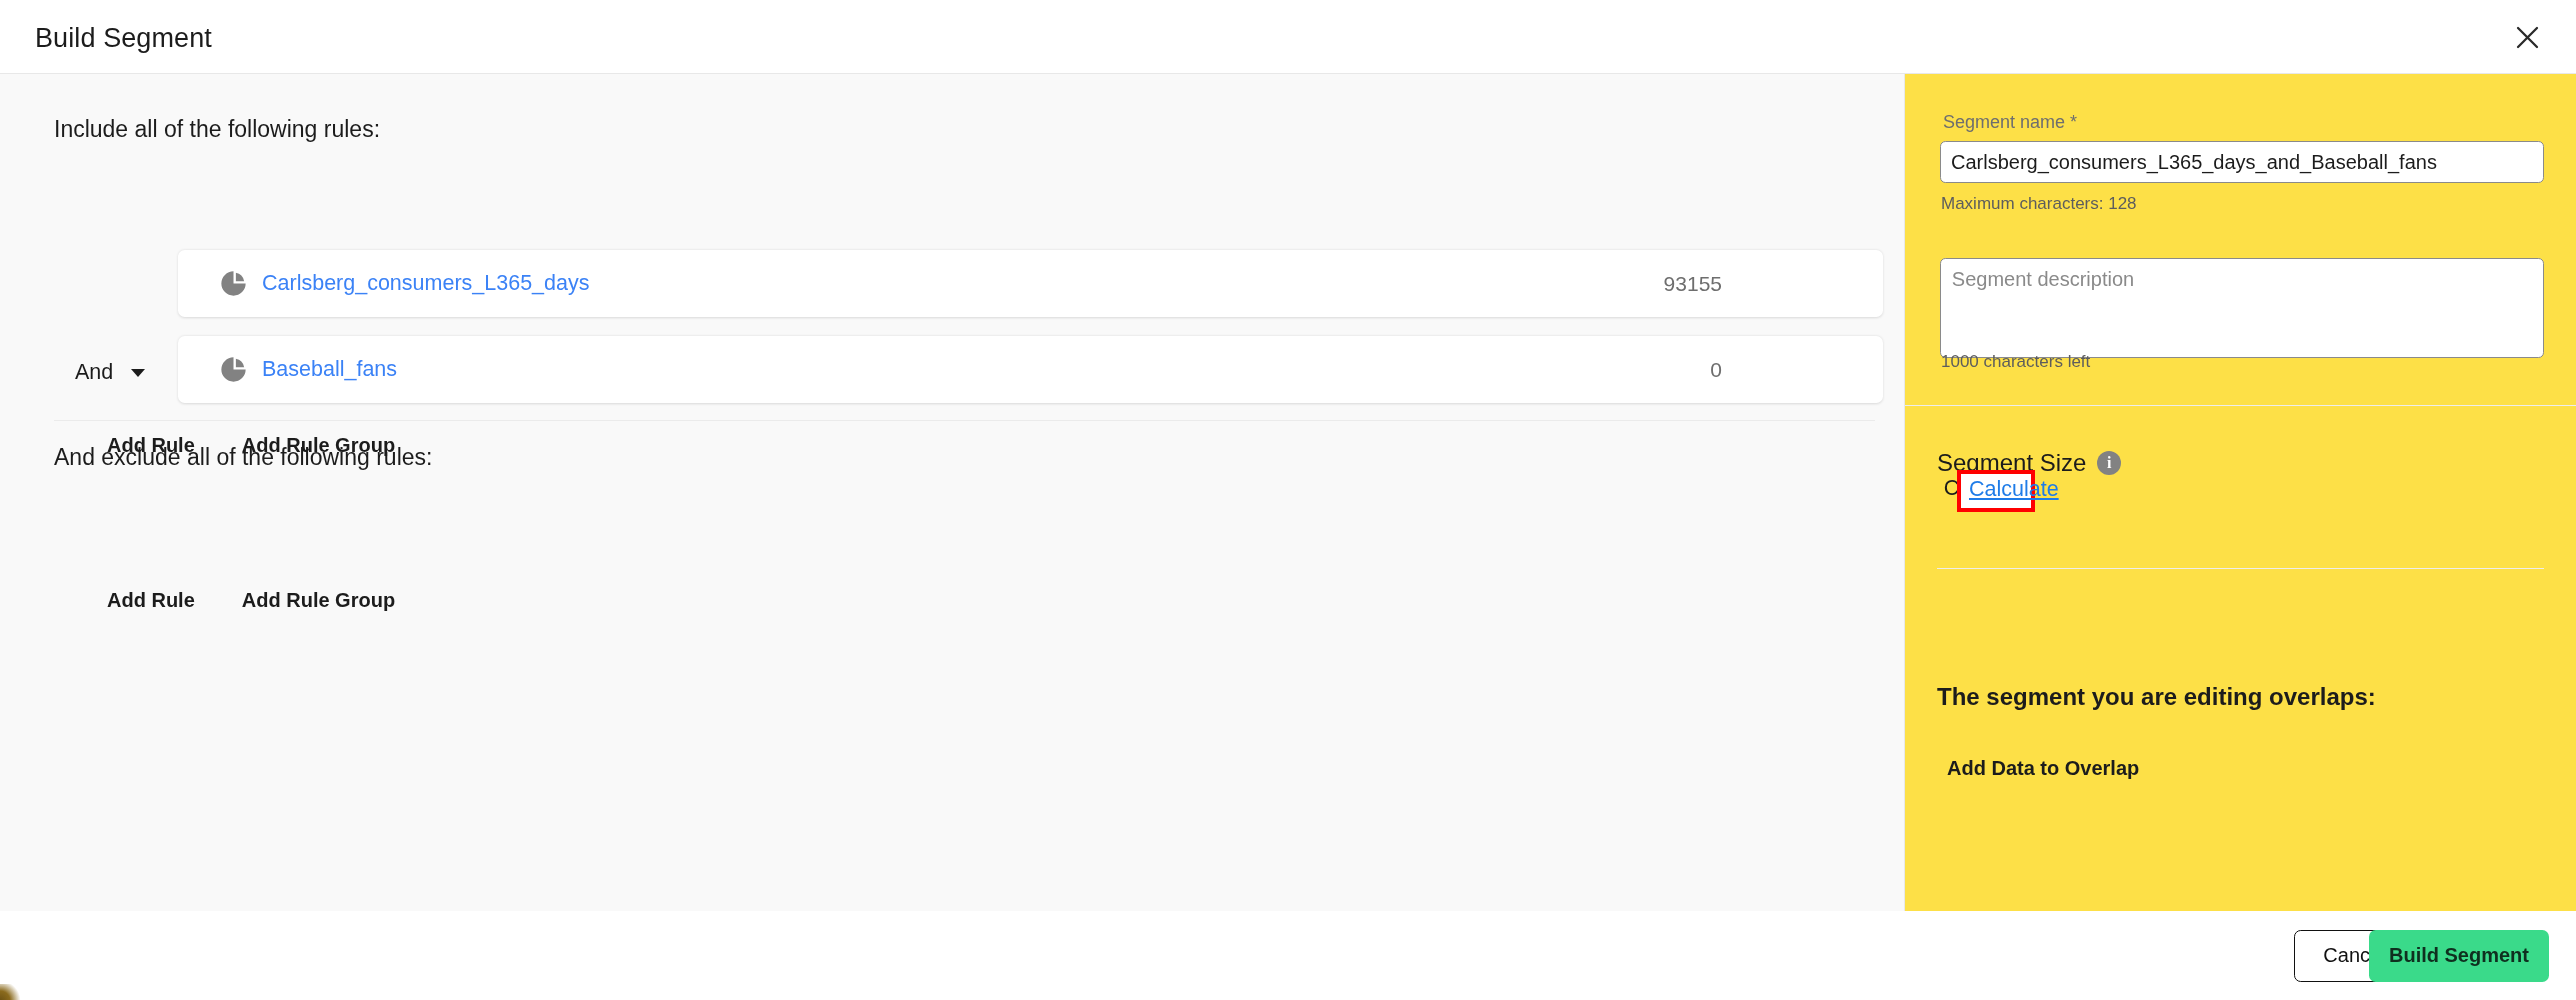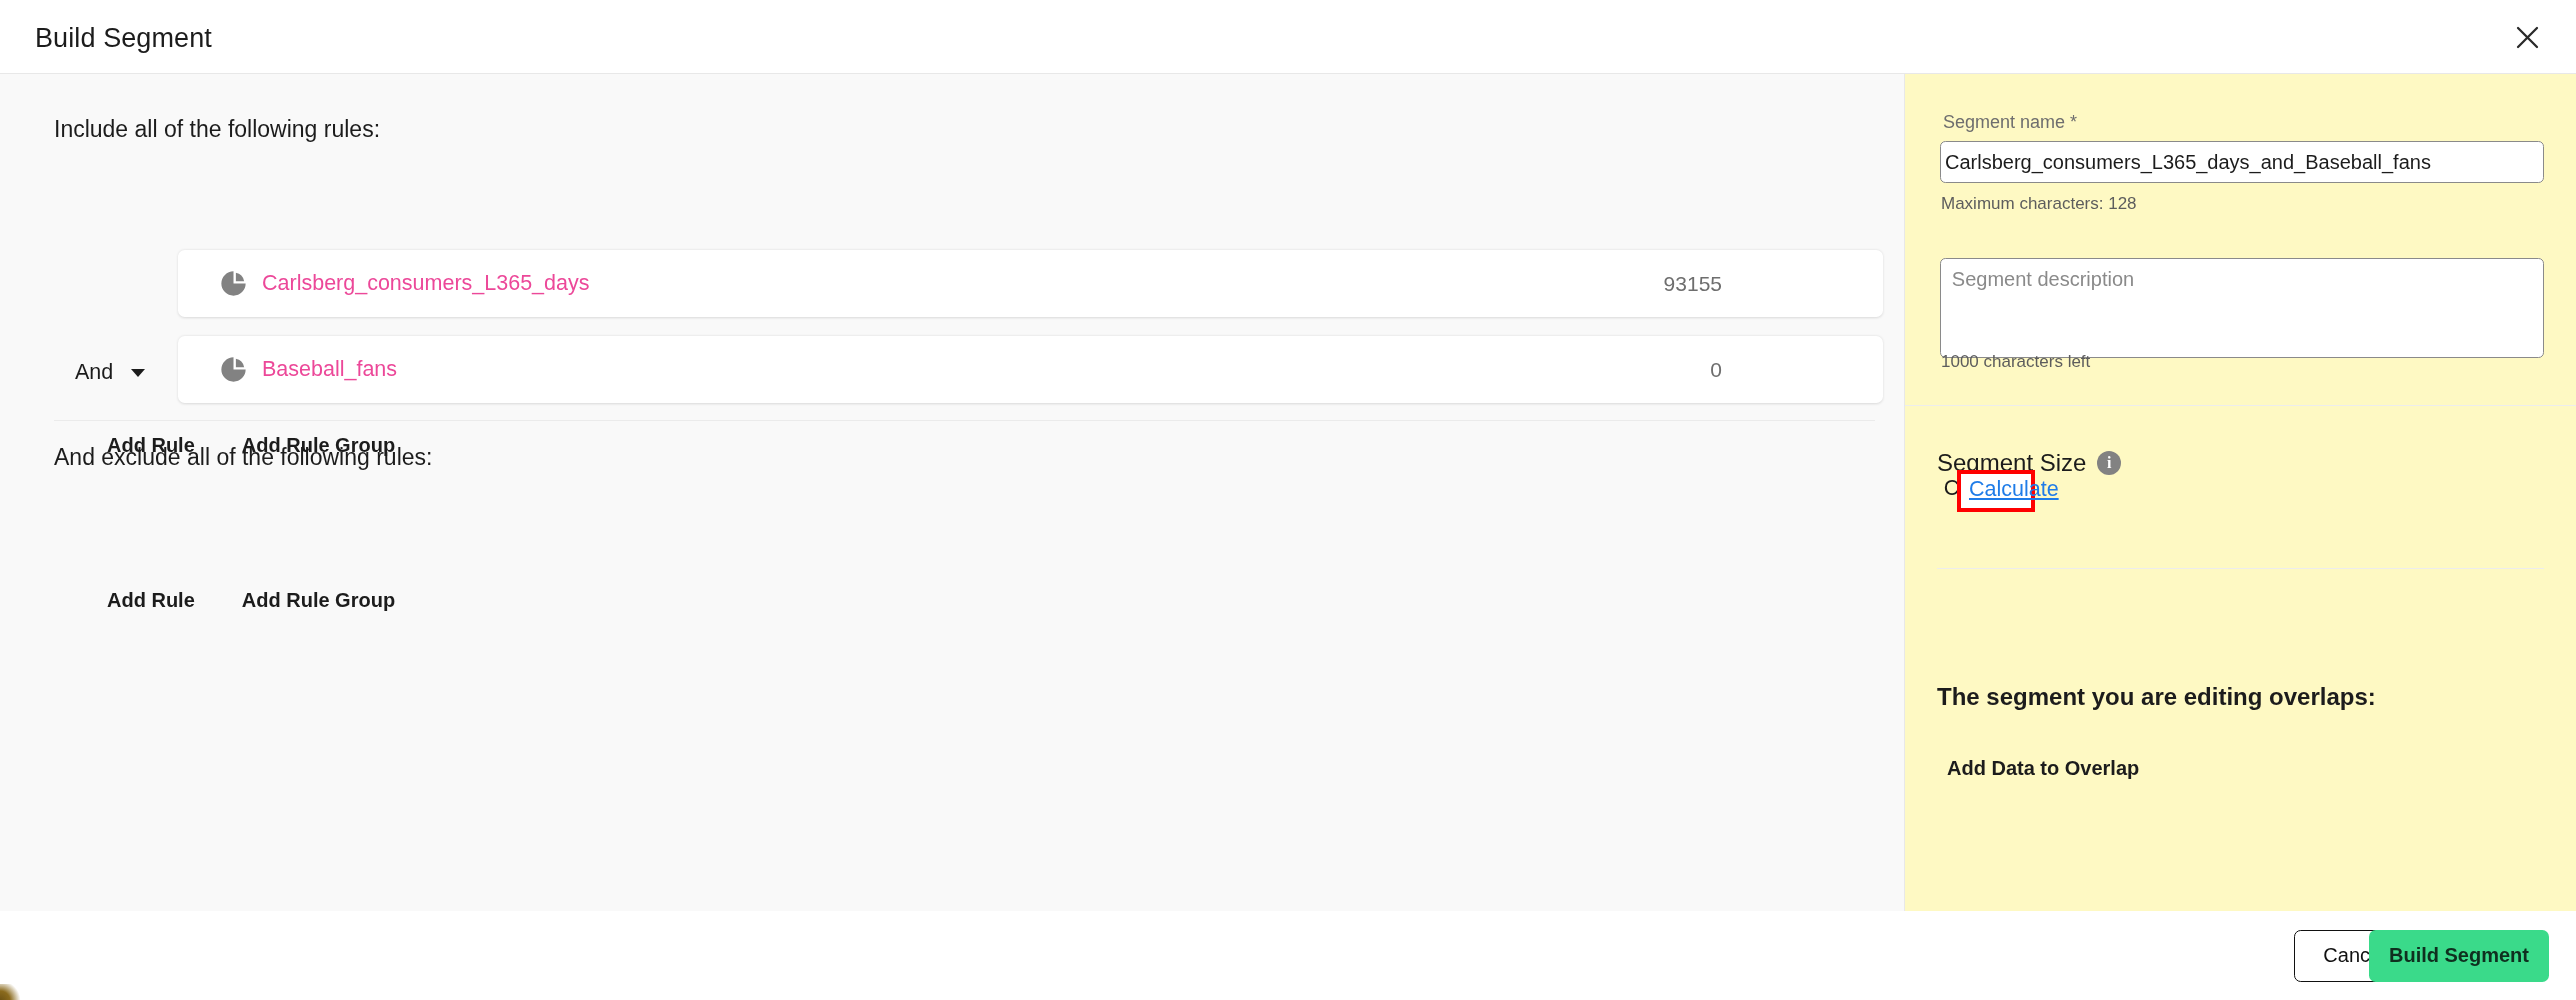--- a/index.html
+++ b/index.html
@@ -52,21 +52,21 @@
     left: 0; top: 0;
     width: 1905px; height: 837px;
     background: #f9f9f9;
     border-right: 0.7px solid #e8e8e8;
     box-sizing: border-box;
   }
   .right-pane {
     position: absolute;
     left: 1905px; top: 0;
     width: 671px; height: 837px;
-    background: #fef9c3;
+    background: #fde047;
   }
 
   
   .section-heading {
     position: absolute;
     font-size: 23px;
     font-weight: 400;
     color: #1c1c1c;
     white-space: nowrap;
   }
@@ -89,21 +89,21 @@
     position: absolute;
     left: 42px; top: 20px;
     width: 27px; height: 27px;
   }
   .rule-label {
     position: absolute;
     left: 84px; top: 0;
     height: 67px;
     line-height: 67px;
     font-size: 21.5px;
-    color: #ec4899;
+    color: #3b82f6;
     white-space: nowrap;
   }
   .rule-count {
     position: absolute;
     right: 161px; top: 0;
     height: 67px;
     line-height: 67px;
     font-size: 21px;
     color: #6e6e6e;
     white-space: nowrap;
@@ -164,21 +164,21 @@
     position: absolute;
     left: 35px; top: 67px;
     width: 604px; height: 42px;
     box-sizing: border-box;
     border: 0.7px solid #8a8a8a;
     border-radius: 5.4px;
     background: #ffffff;
     font-family: "Liberation Sans", sans-serif;
     font-size: 20px;
     color: #1c1c1c;
-    padding: 0 4px;
+    padding: 0 10px;
     outline: none;
   }
   .textarea-input {
     position: absolute;
     left: 35px; top: 184px;
     width: 604px; height: 100px;
     box-sizing: border-box;
     border: 0.7px solid #8a8a8a;
     border-radius: 5.4px;
     background: #ffffff;

